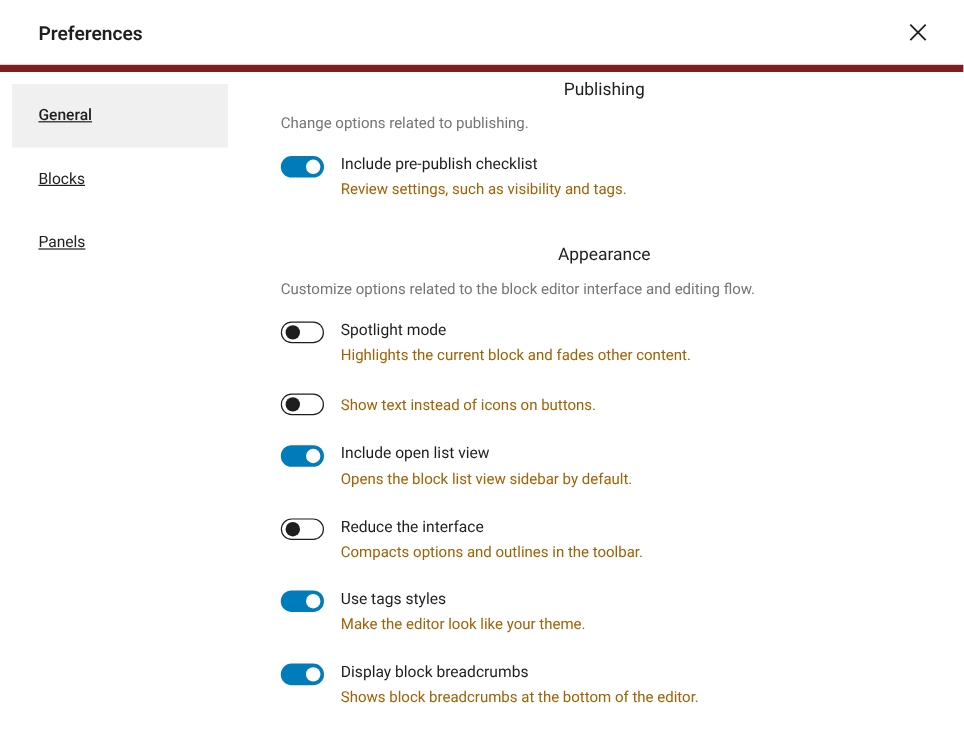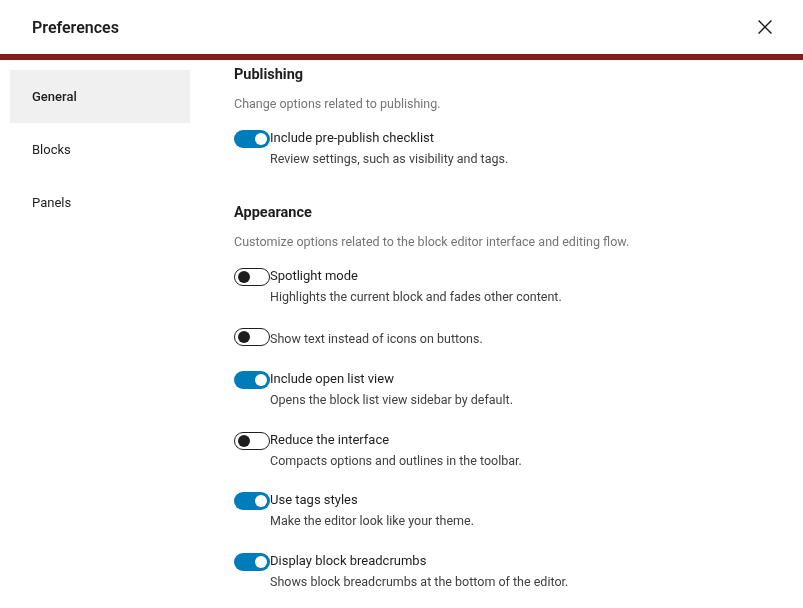--- a/index.html
+++ b/index.html
@@ -47,46 +47,49 @@
     flex-shrink: 0;
   }
   .tab {
     height: 53px;
     display: flex;
     align-items: center;
     padding-left: 22px;
     font-size: 13px;
     cursor: pointer;
     color: #1e1e1e;
+    text-decoration: underline;
   }
   .tab.active {
     background: #f0f0f0;
     font-weight: 500;
   }
   .content {
     flex: 1;
     padding: 6px 30px 20px 44px;
     overflow-y: auto;
   }
   .section {
     margin-bottom: 36px;
   }
   .section-title {
     font-size: 14.5px;
-    font-weight: 700;
+    font-weight: 400;
     margin: 0 0 5px 0;
+    text-align: center;
   }
   .section-desc {
     font-size: 12.5px;
     color: #757575;
     margin: 13px 0 18px 0;
   }
   .option {
     display: flex;
     align-items: flex-start;
+    gap: 14px;
     margin-bottom: 22px;
   }
   .toggle {
     width: 36px;
     height: 18px;
     border-radius: 9px;
     position: relative;
     flex-shrink: 0;
     margin-top: 1px;
     cursor: pointer;
@@ -115,21 +118,21 @@
     left: 3px;
   }
   .option-text { flex: 1; }
   .option-label {
     font-size: 13px;
     color: #1e1e1e;
     line-height: 1.4;
   }
   .option-desc {
     font-size: 12.5px;
-    color: #404040;
+    color: #a16207;
     margin-top: 3px;
     line-height: 1.4;
   }
 </style>
 </head>
 <body>
 
 <div class="header">
   <h1>Preferences</h1>
   <button class="close-btn">

